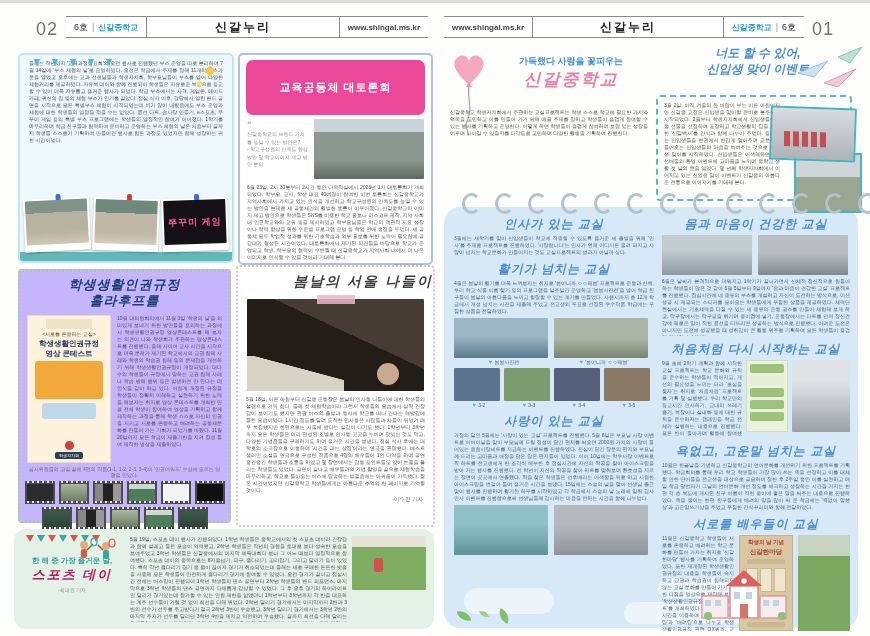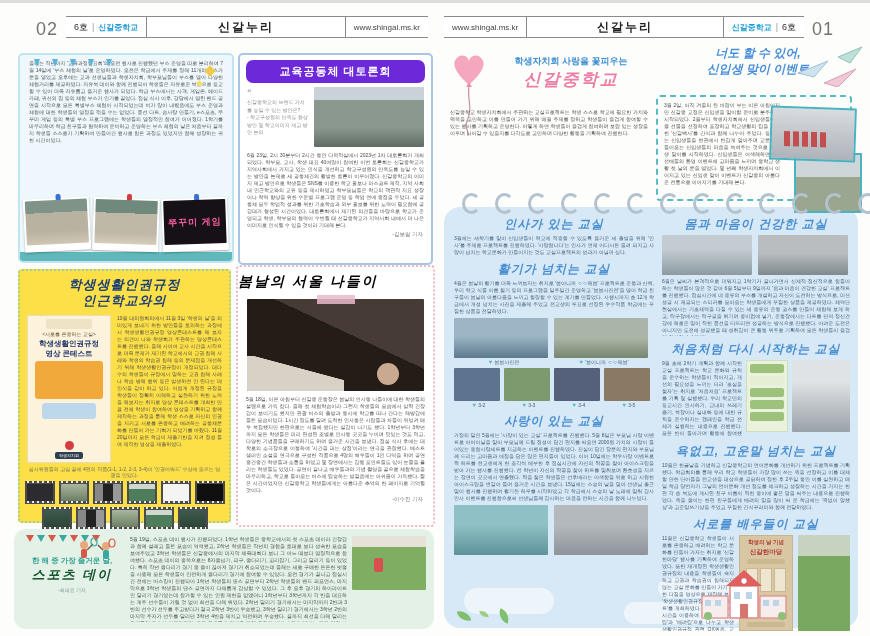--- a/index.html
+++ b/index.html
@@ -5,21 +5,21 @@
   html,body{margin:0;padding:0;background:#e9e8e5;}
   #stage{position:relative;width:870px;height:636px;background:#fdfdfc;overflow:hidden;
          font-family:"Liberation Sans",sans-serif;border-top:3px solid #dddcd8;border-bottom:3px solid #dddcd8;}
   
   .pageno{position:absolute;top:16px;font-size:18px;color:#737373;letter-spacing:1px;}
   .hdr{position:absolute;top:13px;height:20px;display:flex;align-items:center;
        border-top:1px solid #8a8a8a;border-bottom:1px solid #8a8a8a;background:#fff;}
   .hdr .seg{padding:0 8px;font-size:9px;color:#333;display:flex;align-items:center;gap:4px;white-space:nowrap;}
   .hdr .mast{flex:1;text-align:center;font-size:12px;font-weight:bold;color:#222;letter-spacing:2px;}
   .hdr .school{color:#1e9cd7;font-weight:bold;font-size:8px;}
-  .hdr .url{font-size:8px;font-weight:normal;color:#444;text-align:center;}
+  .hdr .url{font-size:8px;font-weight:bold;color:#444;text-align:center;}
   .vdiv{width:1px;height:20px;background:#8a8a8a;}
   
   .bt{font-size:5px;line-height:1.4;color:#4a4a4a;text-align:justify;overflow:hidden;}
   .rep{font-size:5.5px;color:#777;text-align:right;margin-top:2px;}
   .ph{border-radius:1px;position:relative;overflow:hidden;}
   
   .art-booth{position:absolute;left:18px;top:50px;width:212px;height:206px;background:#eef8fc;
              border:2px solid #bfe4f2;border-radius:5px;}
   .pins{position:absolute;left:14px;top:4px;display:flex;gap:12px;}
   .pin{width:0;height:0;border-left:3px solid transparent;border-right:3px solid transparent;border-top:8px solid #57b7d8;}
@@ -31,29 +31,29 @@
   .pol .ph{width:62px;height:44px;}
   .pol .pinhead{position:absolute;top:-4px;left:50%;width:5px;height:8px;border-radius:2px;}
   .teal-strip{position:absolute;left:0;bottom:0;width:100%;height:9px;background:#5fb9bb;border-radius:0 0 3px 3px;}
   .g-class{background:linear-gradient(180deg,#7f9388 0 28%,#b8b2a0 28% 70%,#cfc7b4 100%);}
   .g-class2{background:linear-gradient(180deg,#6f8a7c 0 30%,#c0b8a6 30% 75%,#d6cdbb 100%);}
   .g-dark{background:#161017;display:flex;align-items:center;justify-content:center;}
   .g-dark span{color:#ff5fa2;font-size:9px;font-weight:bold;letter-spacing:1px;}
   
   .art-forum{position:absolute;left:238px;top:50px;width:191px;height:208px;background:#fff;
              border:2px solid #a9c4e4;border-radius:5px;}
-  .forum-head{margin:5px 6px 4px;background:#6d28d9;color:#fff;text-align:center;border-radius:7px;
-              font-size:11px;font-weight:bold;padding:4px 0;letter-spacing:1px;}
+  .forum-head{margin:5px 6px 4px;background:#ec4899;color:#fff;text-align:center;border-radius:7px;
+              font-size:11px;font-weight:bold;padding:20px 0;letter-spacing:1px;}
   .forum-row{display:flex;gap:5px;margin:4px 7px 0;}
   .forum-quote{width:62px;font-size:5px;line-height:1.5;color:#888;}
   .forum-quote .qm{font-size:8px;color:#aaa;}
   .forum-photo{flex:1;height:60px;background:linear-gradient(180deg,#c8d2d8 0 22%,#8b988f 22% 68%,#5f6b63 100%);}
   .forum-body{margin:5px 7px 0;max-height:94px;}
   
-  .art-contest{position:absolute;left:18px;top:266px;width:209px;height:250px;background:#fde047;
+  .art-contest{position:absolute;left:18px;top:266px;width:209px;height:250px;background:#c4b5fd;
                border:2px dotted #9ecf8e;border-radius:4px;}
   .contest-title{margin-top:6px;text-align:center;font-size:13px;font-weight:bold;font-style:italic;color:#1c3f77;line-height:1.25;letter-spacing:1px;}
   .contest-row{display:flex;gap:6px;margin:5px 7px 0;}
   .poster{width:84px;height:148px;background:#fdf3dd;border:1px solid #e8dcbc;padding:3px;box-sizing:border-box;
           display:flex;flex-direction:column;align-items:center;gap:2px;}
   .poster .p-tag{font-size:5px;color:#5a4a2a;}
   .poster .p-t1{font-size:7.5px;font-weight:bold;color:#20386b;}
   .poster .p-t2{font-size:7.5px;font-weight:bold;color:#20386b;margin-top:-2px;}
   .poster .p-orange{width:90%;height:38px;background:#f2a93b;border-radius:3px;}
   .poster .p-blue{width:70%;height:16px;background:#bcd8ea;border-radius:3px;margin-top:2px;}
@@ -69,36 +69,36 @@
         background:repeating-linear-gradient(90deg,#e9e9e9 0 2px,transparent 2px 5px);}
   .film::before{top:0.5px;} .film::after{bottom:0.5px;}
   .film .ph{width:26px;height:17px;}
   .f1{background:#2b2b30;} .f2{background:linear-gradient(180deg,#a9b6a0,#6d7f63);}
   .f3{background:linear-gradient(90deg,#888 0 30%,#222 30% 70%,#999 70%);}
   .f4{background:linear-gradient(180deg,#cfd8cc 0 30%,#4e7d5c 30%);} .f5{background:#f4f4f2;}
   .f6{background:#101010;} .f7{background:linear-gradient(180deg,#3d5a4c,#2c4538);}
   
   .art-seoul{position:absolute;left:236px;top:262px;width:195px;height:258px;background:#fff;
              border:2px dotted #f0b7c3;border-radius:4px;}
-  .seoul-title{margin-top:6px;text-align:left;font-size:14px;font-weight:bold;font-style:italic;color:#000000;letter-spacing:2px;}
+  .seoul-title{margin-top:6px;text-align:right;font-size:14px;font-weight:bold;font-style:italic;color:#404040;letter-spacing:2px;}
   .tape{width:38px;height:9px;background:#e9b9cb;opacity:.85;margin:4px auto -5px;position:relative;z-index:2;}
   .seoul-photo{width:177px;height:92px;margin:0 auto;background:linear-gradient(205deg,#463c35 0 40%,#241c17 40% 78%,#17110d 100%);}
   .seoul-photo::before{content:"";position:absolute;left:0;bottom:0;width:55%;height:38%;
         background:linear-gradient(15deg,#d8d2c6 0 60%,transparent 61%);}
   .seoul-photo::after{content:"";position:absolute;right:14%;bottom:6%;width:22px;height:22px;border-radius:50%;background:#c9a98f;}
   .seoul-body{margin:5px 8px 0;max-height:122px;}
   
   .art-sports{position:absolute;left:14px;top:526px;width:420px;height:100px;background:#e3f1e7;border-radius:12px;}
   .sports-left{position:absolute;left:8px;top:6px;width:100px;text-align:center;}
   .bunting{display:flex;gap:3px;justify-content:flex-start;margin-left:4px;}
   .bunting i{width:0;height:0;border-left:4px solid transparent;border-right:4px solid transparent;}
   .bunting i:nth-child(odd){border-top:7px solid #d65a4a;}
   .bunting i:nth-child(even){border-top:7px solid #3aa8a0;}
   .sports-t1{margin-top:14px;font-size:7.5px;font-weight:bold;color:#35a393;}
-  .sports-t2{font-size:13px;font-weight:bold;font-style:italic;color:#14532d;letter-spacing:2px;}
+  .sports-t2{font-size:13px;font-weight:bold;font-style:italic;color:#be185d;letter-spacing:2px;}
   .sports-rep{font-size:5px;color:#7d998e;margin-top:3px;}
   .sports-body{position:absolute;left:116px;right:8px;top:7px;bottom:7px;}
   .sports-photo{float:right;width:74px;height:54px;margin:0 0 3px 5px;
         background:linear-gradient(180deg,#e6e2d8 0 20%,#7fae62 20% 100%);}
   .sports-photo::after{content:"";position:absolute;left:30%;top:40%;width:9px;height:14px;background:#d84f4f;border-radius:2px;}
   
   .art-council{position:absolute;left:444px;top:44px;width:208px;height:150px;}
   .council-title{position:absolute;left:52px;top:8px;width:150px;text-align:center;}
   .council-t1{font-size:9px;font-weight:bold;color:#3f8fd2;}
   .council-t2{font-size:17px;font-weight:bold;font-style:italic;color:#ec7fa3;letter-spacing:2px;}
@@ -236,21 +236,21 @@
       </div>
       <div class="ph forum-photo"></div>
     </div>
     <div class="bt forum-body">6월 23일, 2시 30분부터 2시간 동안 다목적실에서 2023년 1차 대토론회가 개최되었다. 학부모, 교사, 학생 대표 40여명이 참여한 이번 토론회는 신갈중학교가 지역사회에서 가지고 있는 인식을 개선하고 학교구성원의 만족도를 높일 수 있는 방안을 논제로 세 공동체간의 활발한 토론이 이루어졌다. 신갈중학교의 이미지 제고 방안으로 학생들은 SNS를 이용한 학교 홍보나 마스코트 제작, 지역 사회 내 인근학교와의 교류 등을 제시하였고 학부모님들은 학교의 객관적 지표 성장이나 학력 향상을 위한 수준별 프로그램 운영 등 학업 면에 중점을 두었다. 세 공동체 모두 학업적 성과를 위한 기초학습과 외부 홍보를 위한 노력이 필요함에 공감대가 형성된 시간이었다. 대토론회에서 제기된 의견들을 바탕으로 학교가 운영되고 학생, 학부모의 협력이 수반될 때 신갈중학교가 지역사회 내에서 더 나은 이미지로 인식될 수 있을 것이라 기대해 본다.</div>
     <div class="rep" style="margin-right:8px;">-김보람 기자</div>
   </div>
 
   <div class="art-contest">
     <div class="contest-title">
       <div>학생생활인권규정</div>
-      <div>인근학교와의</div>
+      <div>훌라후프를</div>
     </div>
     <div class="contest-row">
       <div class="poster">
         <span class="p-line"></span>
         <span class="p-tag">&lt;서로를 존중하는 교실&gt;</span>
         <span class="p-t1">학생생활인권규정</span>
         <span class="p-t2">영상 콘테스트</span>
         <span class="p-orange"></span>
         <span class="p-blue"></span>
         <span class="p-apple"></span>
@@ -339,21 +339,21 @@
     </div>
   </div>
 
   <div class="art-council">
     <svg class="svgabs" style="left:2px;top:4px;" width="46" height="86" viewBox="0 0 46 86">
       <path d="M23 34 C10 22, 4 12, 12 6 C18 2, 23 7, 23 11 C23 7, 28 2, 34 6 C42 12, 36 22, 23 34 Z" fill="#f4a7bd"></path>
       <path d="M23 34 C21 48, 27 58, 21 70 C18 77, 24 82, 22 85" fill="none" stroke="#c9909f" stroke-width="1.2"></path>
       <path d="M20 36 l6 0 l-3 -5 z" fill="#ef8fab"></path>
     </svg>
     <div class="council-title">
-      <div class="council-t1">학생자치회 사랑을 꽃피우는</div>
+      <div class="council-t1">가득했다 사랑을 꽃피우는</div>
       <div class="council-t2">신갈중학교</div>
     </div>
     <div class="bt council-body">신갈중학교 학생자치회에서 주관하는 교실프로젝트는 학생 스스로 학교에 필요한 가치와 덕목을 고민하고 이를 만들어 가기 위해 매월 주제를 정하고 학생들이 즐겁게 참여할 수 있는 행사를 기획하고 운영한다. 어떻게 하면 학생들이 즐겁게 참여하며 보람 있는 성장을 이루며 나아갈 수 있을지를 다각도로 고민하며 다양한 활동을 기획하여 진행한다.</div>
   </div>
 
   <div class="art-freshman">
     <svg class="svgabs" style="right:-4px;top:-2px;" width="70" height="44" viewBox="0 0 70 44">
       <path d="M4 30 L34 18 L20 34 Z" fill="#cfe3ef" stroke="#9fc3d8" stroke-width="1"></path>
       <path d="M30 40 L62 26 L44 44 Z" fill="#f0c8d6" stroke="#d8a0b8" stroke-width="1"></path>
       <path d="M44 14 L68 4 L56 20 Z" fill="#bfe0d8" stroke="#8cc4b6" stroke-width="1"></path>

